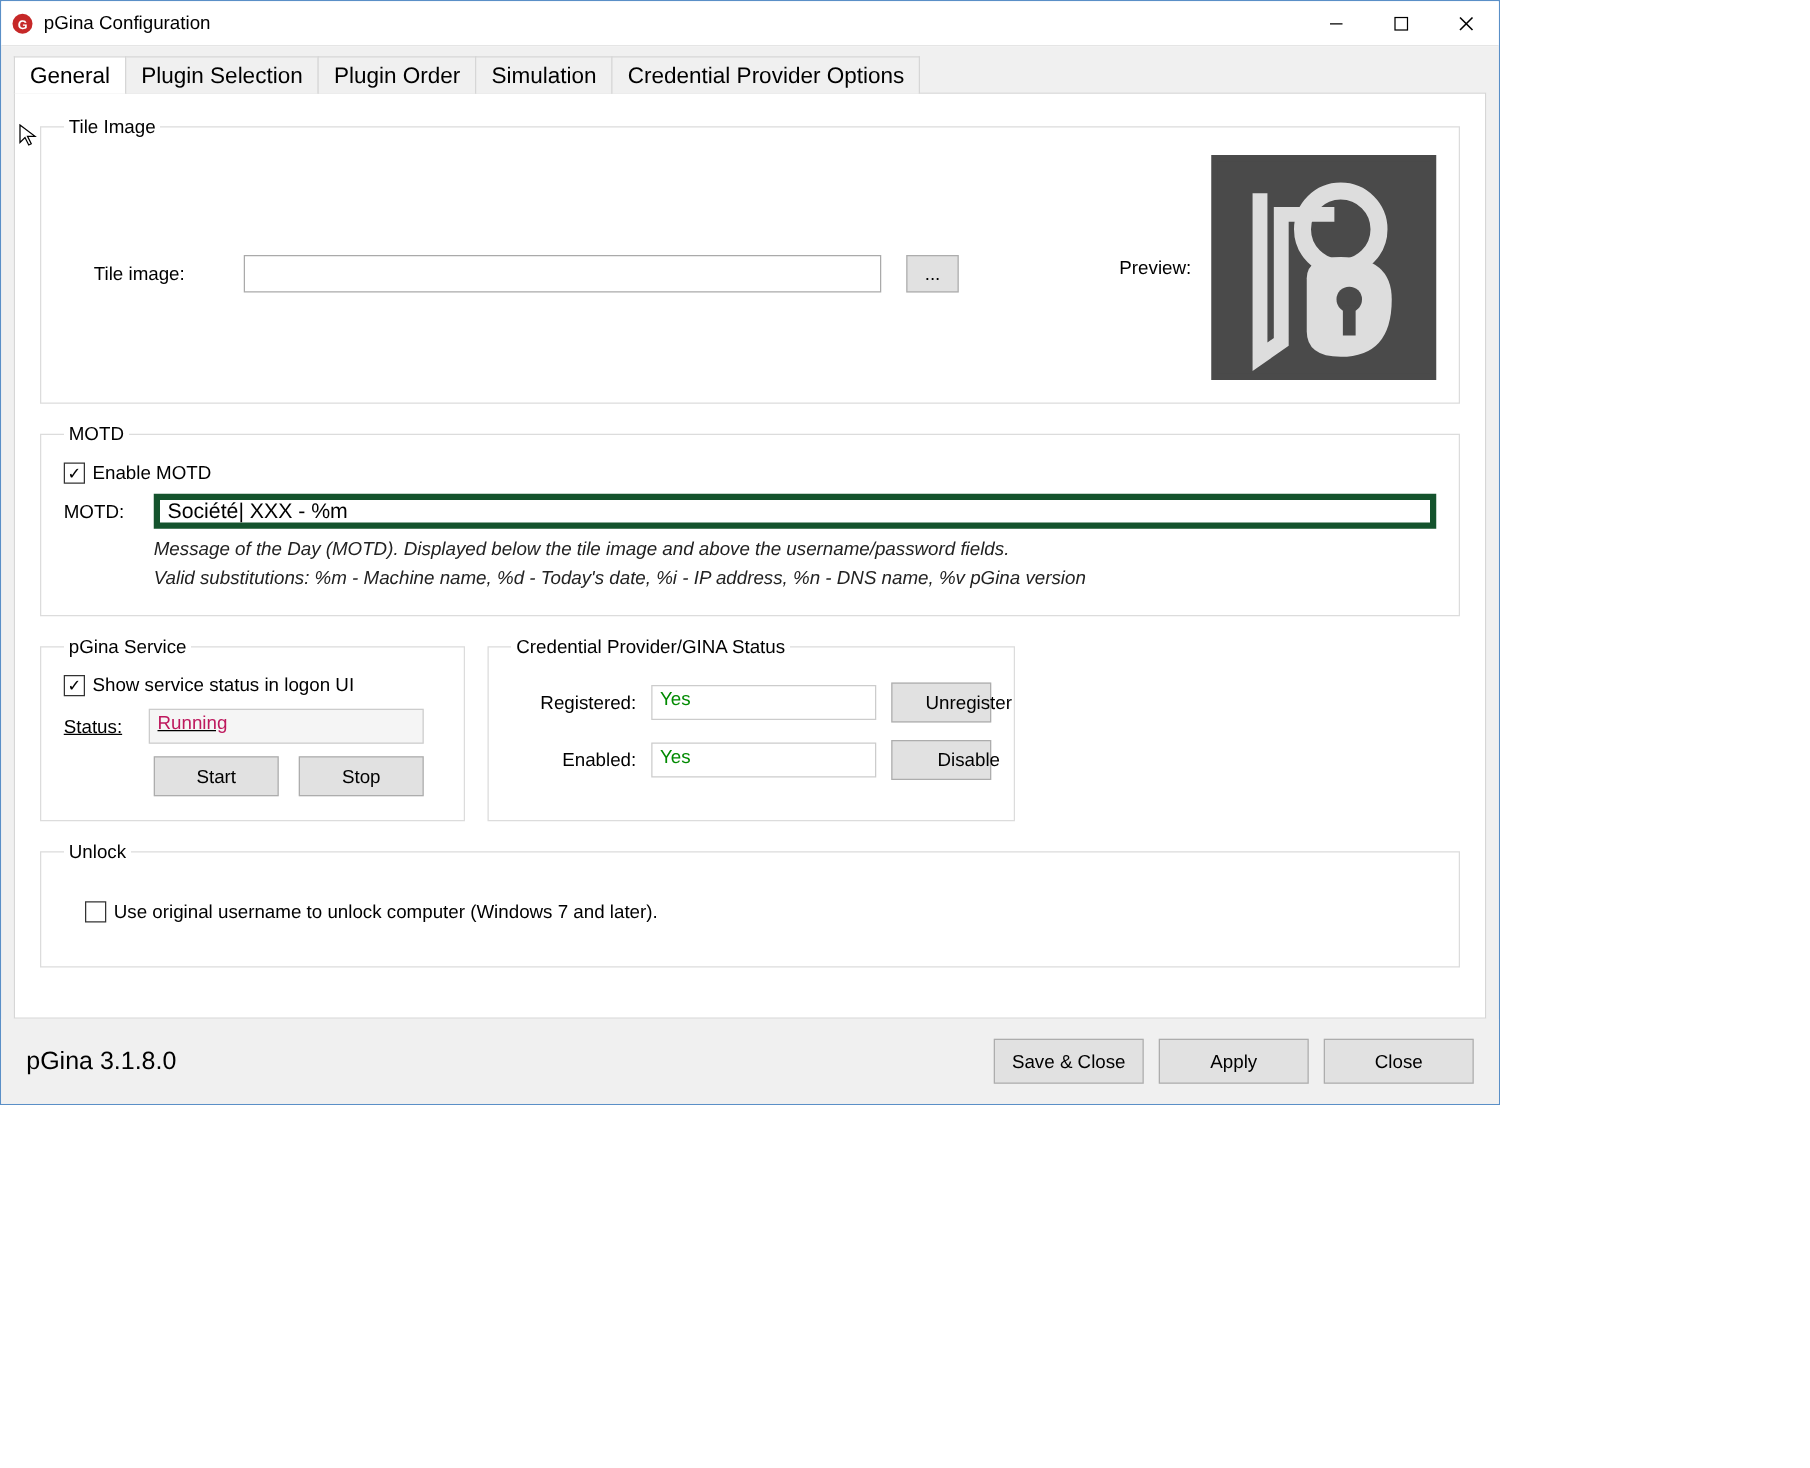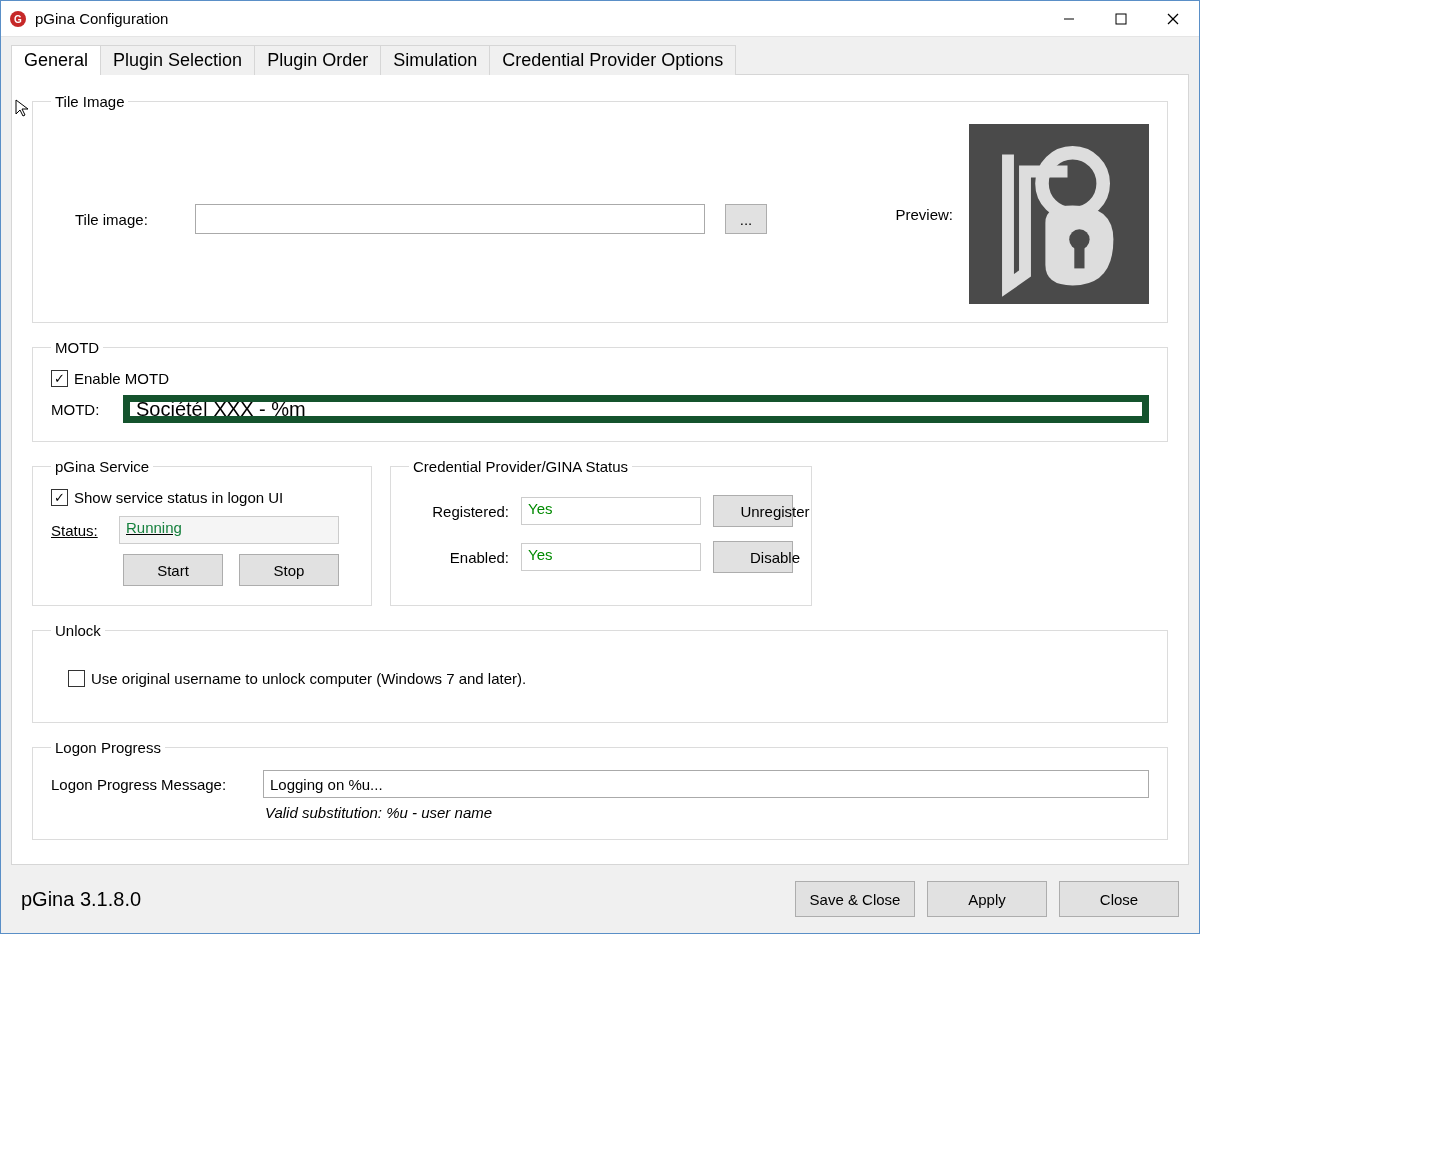--- a/index.html
+++ b/index.html
@@ -100,35 +100,35 @@
   .checkbox {
     width: 17px; height: 17px;
     border: 1px solid #333;
     display:flex; align-items:center; justify-content:center;
     font-size: 13px;
     line-height: 1;
   }
   .motd-input-row { display:flex; align-items:center; gap: 14px; }
   .motd-input-row input {
     flex:1; height: 28px;
-    border: 7px solid #14532d;
+    border: 5px solid #14532d;
     padding: 2px 6px;
-    font-size: 20px;
+    font-size: 17px;
   }
   .hint { font-style: italic; color: #222; margin-top: 6px; margin-left: 72px; line-height: 1.5; font-size: 15px;}
   .cols { display:flex; gap: 18px; }
   .cols fieldset.group { flex: none; }
   .svc { width: 340px; }
   .cred { flex:1; }
   .field-row { display:flex; align-items:center; gap: 10px; margin-top: 10px; text-decoration: underline; }
   .text-ro {
     height: 28px; border: 1px solid #ccc; background: #f5f5f5;
     padding: 2px 6px; font-size: 15px;
   }
-  .green { color: #15803d; }
+  .green { color: #be185d; }
   .btn {
     background: #e1e1e1;
     border: 1px solid #adadad;
     padding: 4px 0;
     font-size: 15px;
     text-align: center;
     cursor: default;
   }
   .btn-row { display:flex; gap: 16px; margin-top: 10px; margin-left: 72px;}
   .btn-row .btn { width: 100px; height: 32px; display:flex; align-items:center; justify-content:center;}
@@ -223,20 +223,24 @@
       <fieldset class="group">
         <legend>MOTD</legend>
         <div class="checkbox-row">
           <div class="checkbox">✓</div>
           <span>Enable MOTD</span>
         </div>
         <div class="motd-input-row">
           <span style="width:58px;">MOTD:</span>
           <input type="text" value="Société| XXX - %m" style="">
         </div>
+        <div class="hint">
+          <div>Message of the Day (MOTD).   Displayed below the tile image and  above the username/password fields.</div>
+          <div>Valid substitutions:   %m - Machine name, %d - Today's date, %i - IP address, %n - DNS name, %v pGina version</div>
+        </div>
       </fieldset>
 
       <div class="cols">
         <fieldset class="group svc">
           <legend>pGina Service</legend>
           <div class="checkbox-row">
             <div class="checkbox">✓</div>
             <span>Show service status in logon UI</span>
           </div>
           <div class="field-row">
@@ -265,28 +269,20 @@
       </div>
 
       <fieldset class="group">
         <legend>Unlock</legend>
         <div class="checkbox-row" style="margin:17px;">
           <div class="checkbox"></div>
           <span>Use original username to unlock computer (Windows 7 and later).</span>
         </div>
       </fieldset>
 
-      <fieldset class="group" style="margin-bottom:0;">
-        <legend>Logon Progress</legend>
-        <div class="lp-row">
-          <span style="width:200px;">Logon Progress Message:</span>
-          <input type="text" value="Logging on %u..." style="">
-        </div>
-        <div class="lp-hint">Valid substitution: %u - user name</div>
-      </fieldset>
 
     </div>
 
     <div class="footer">
       <span class="ver">pGina 3.1.8.0</span>
       <div class="btn">Save &amp; Close</div>
       <div class="btn">Apply</div>
       <div class="btn">Close</div>
     </div>
   </div>

